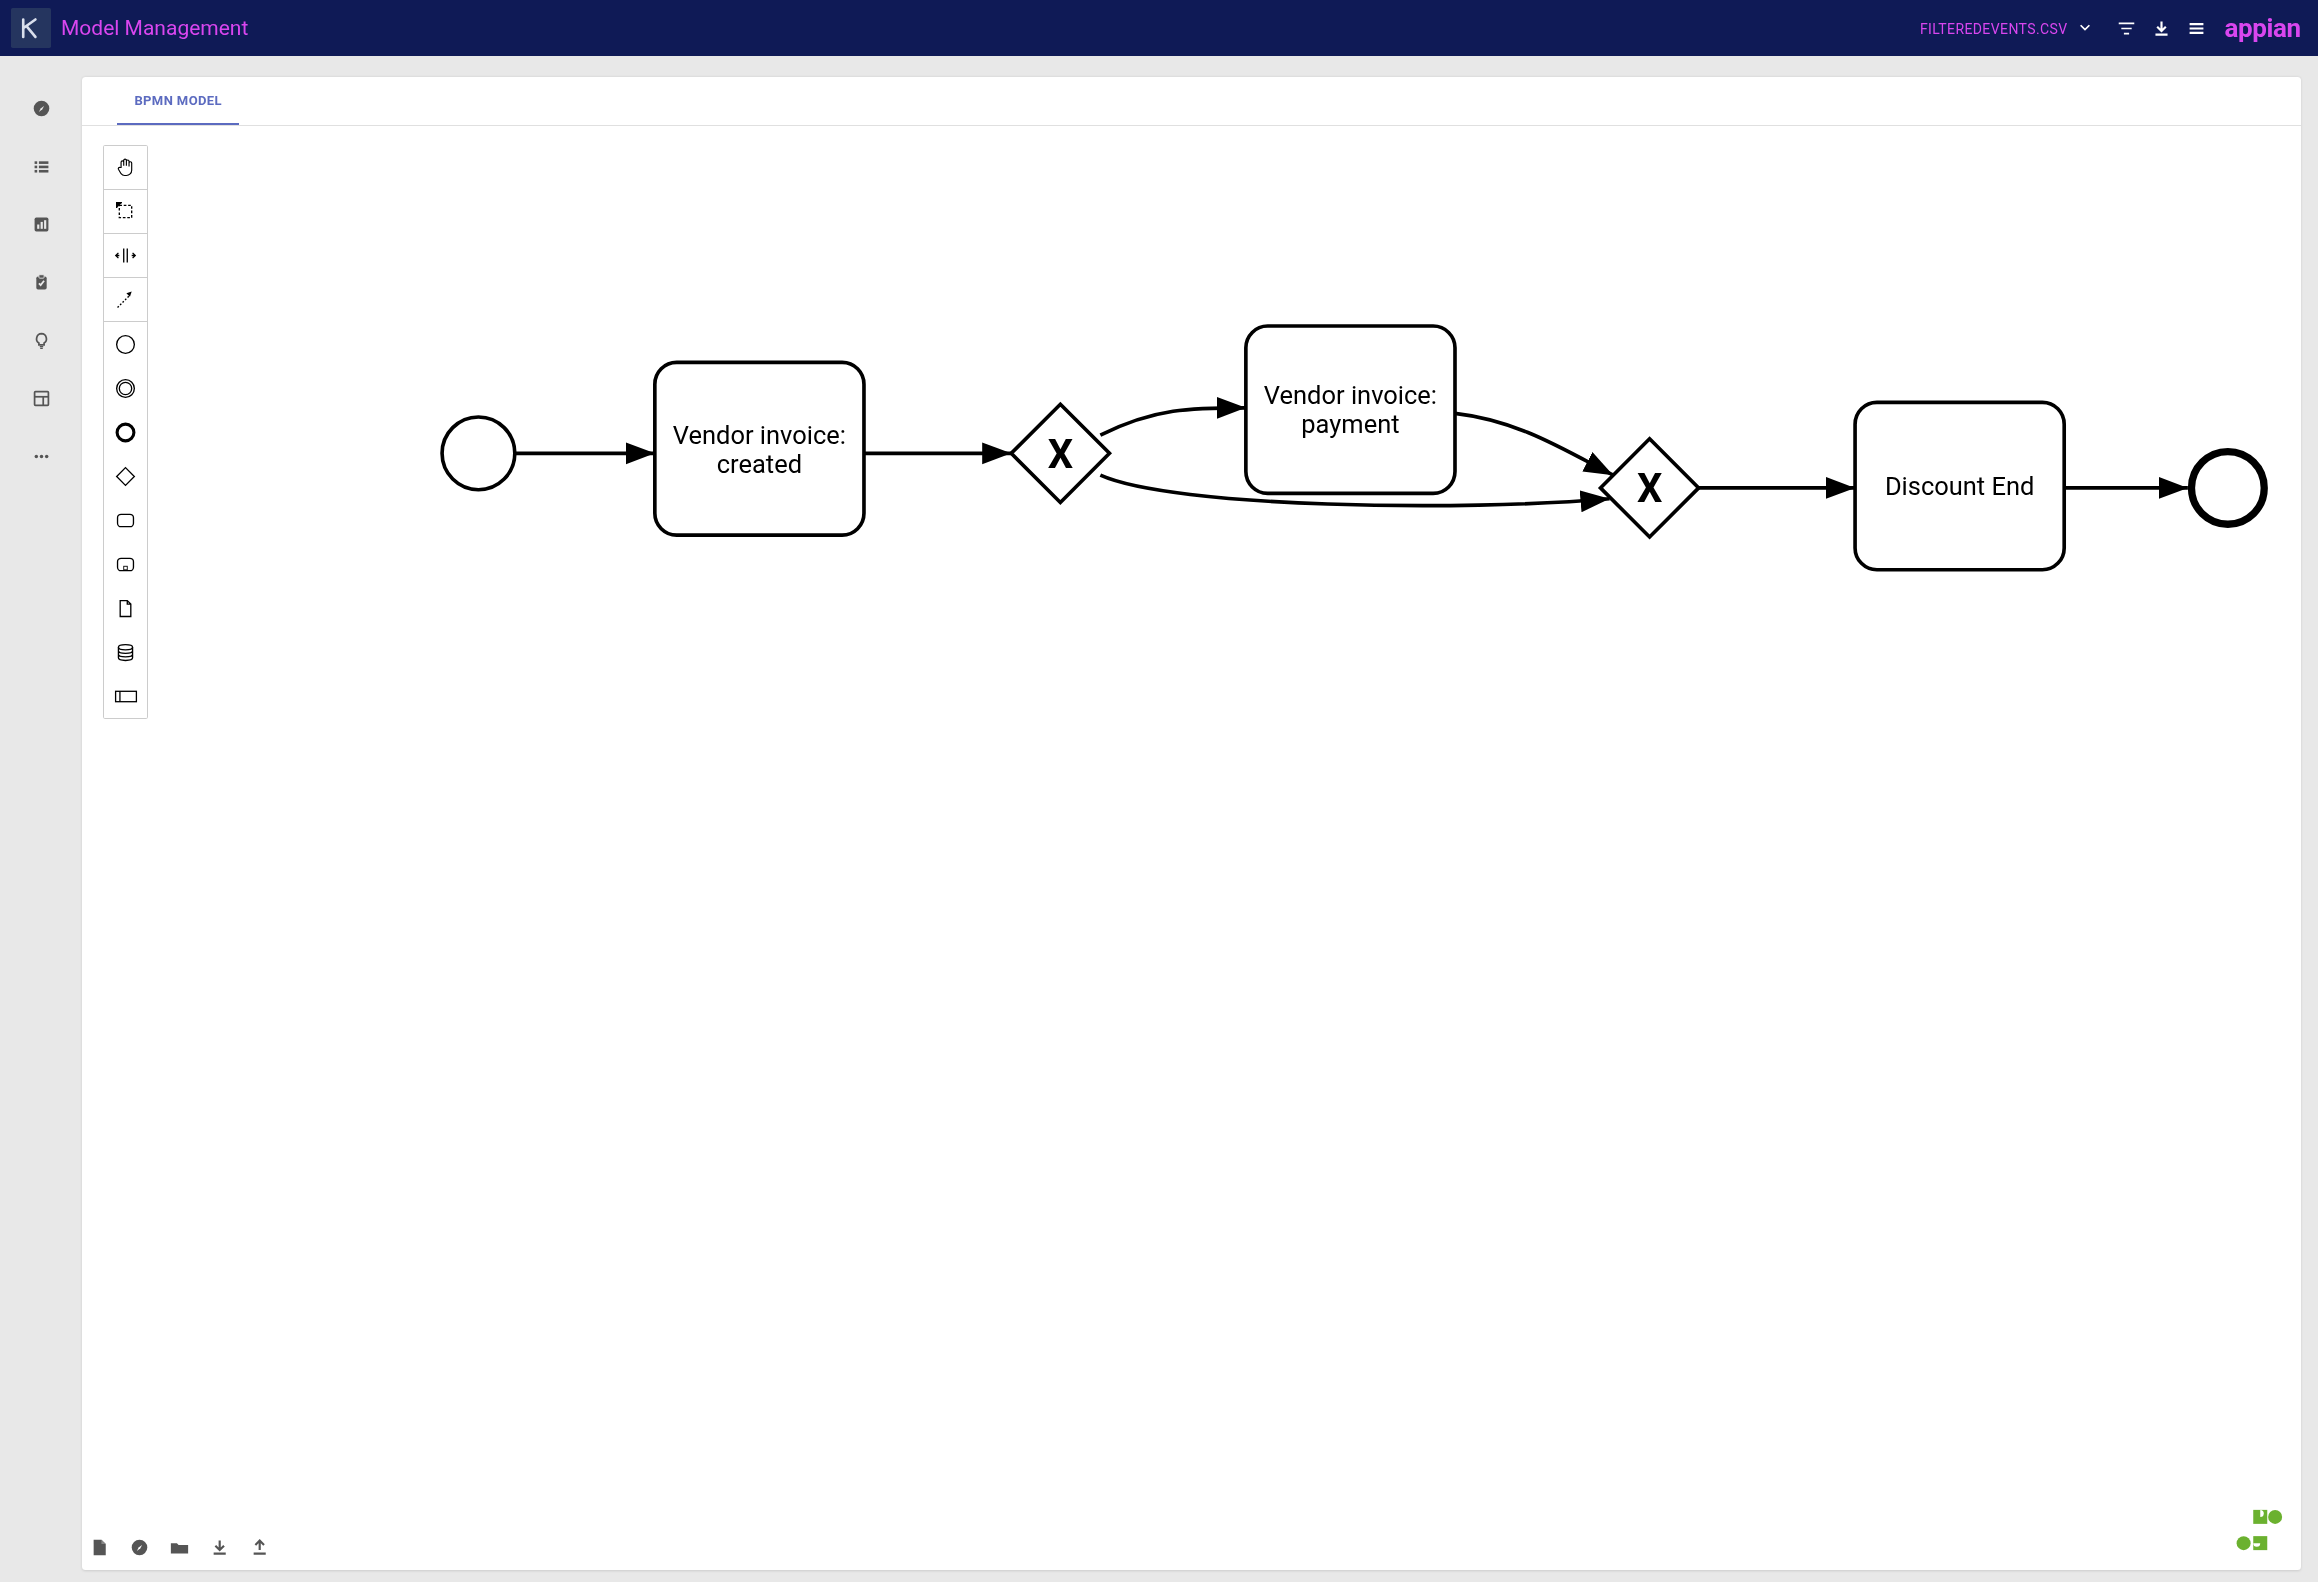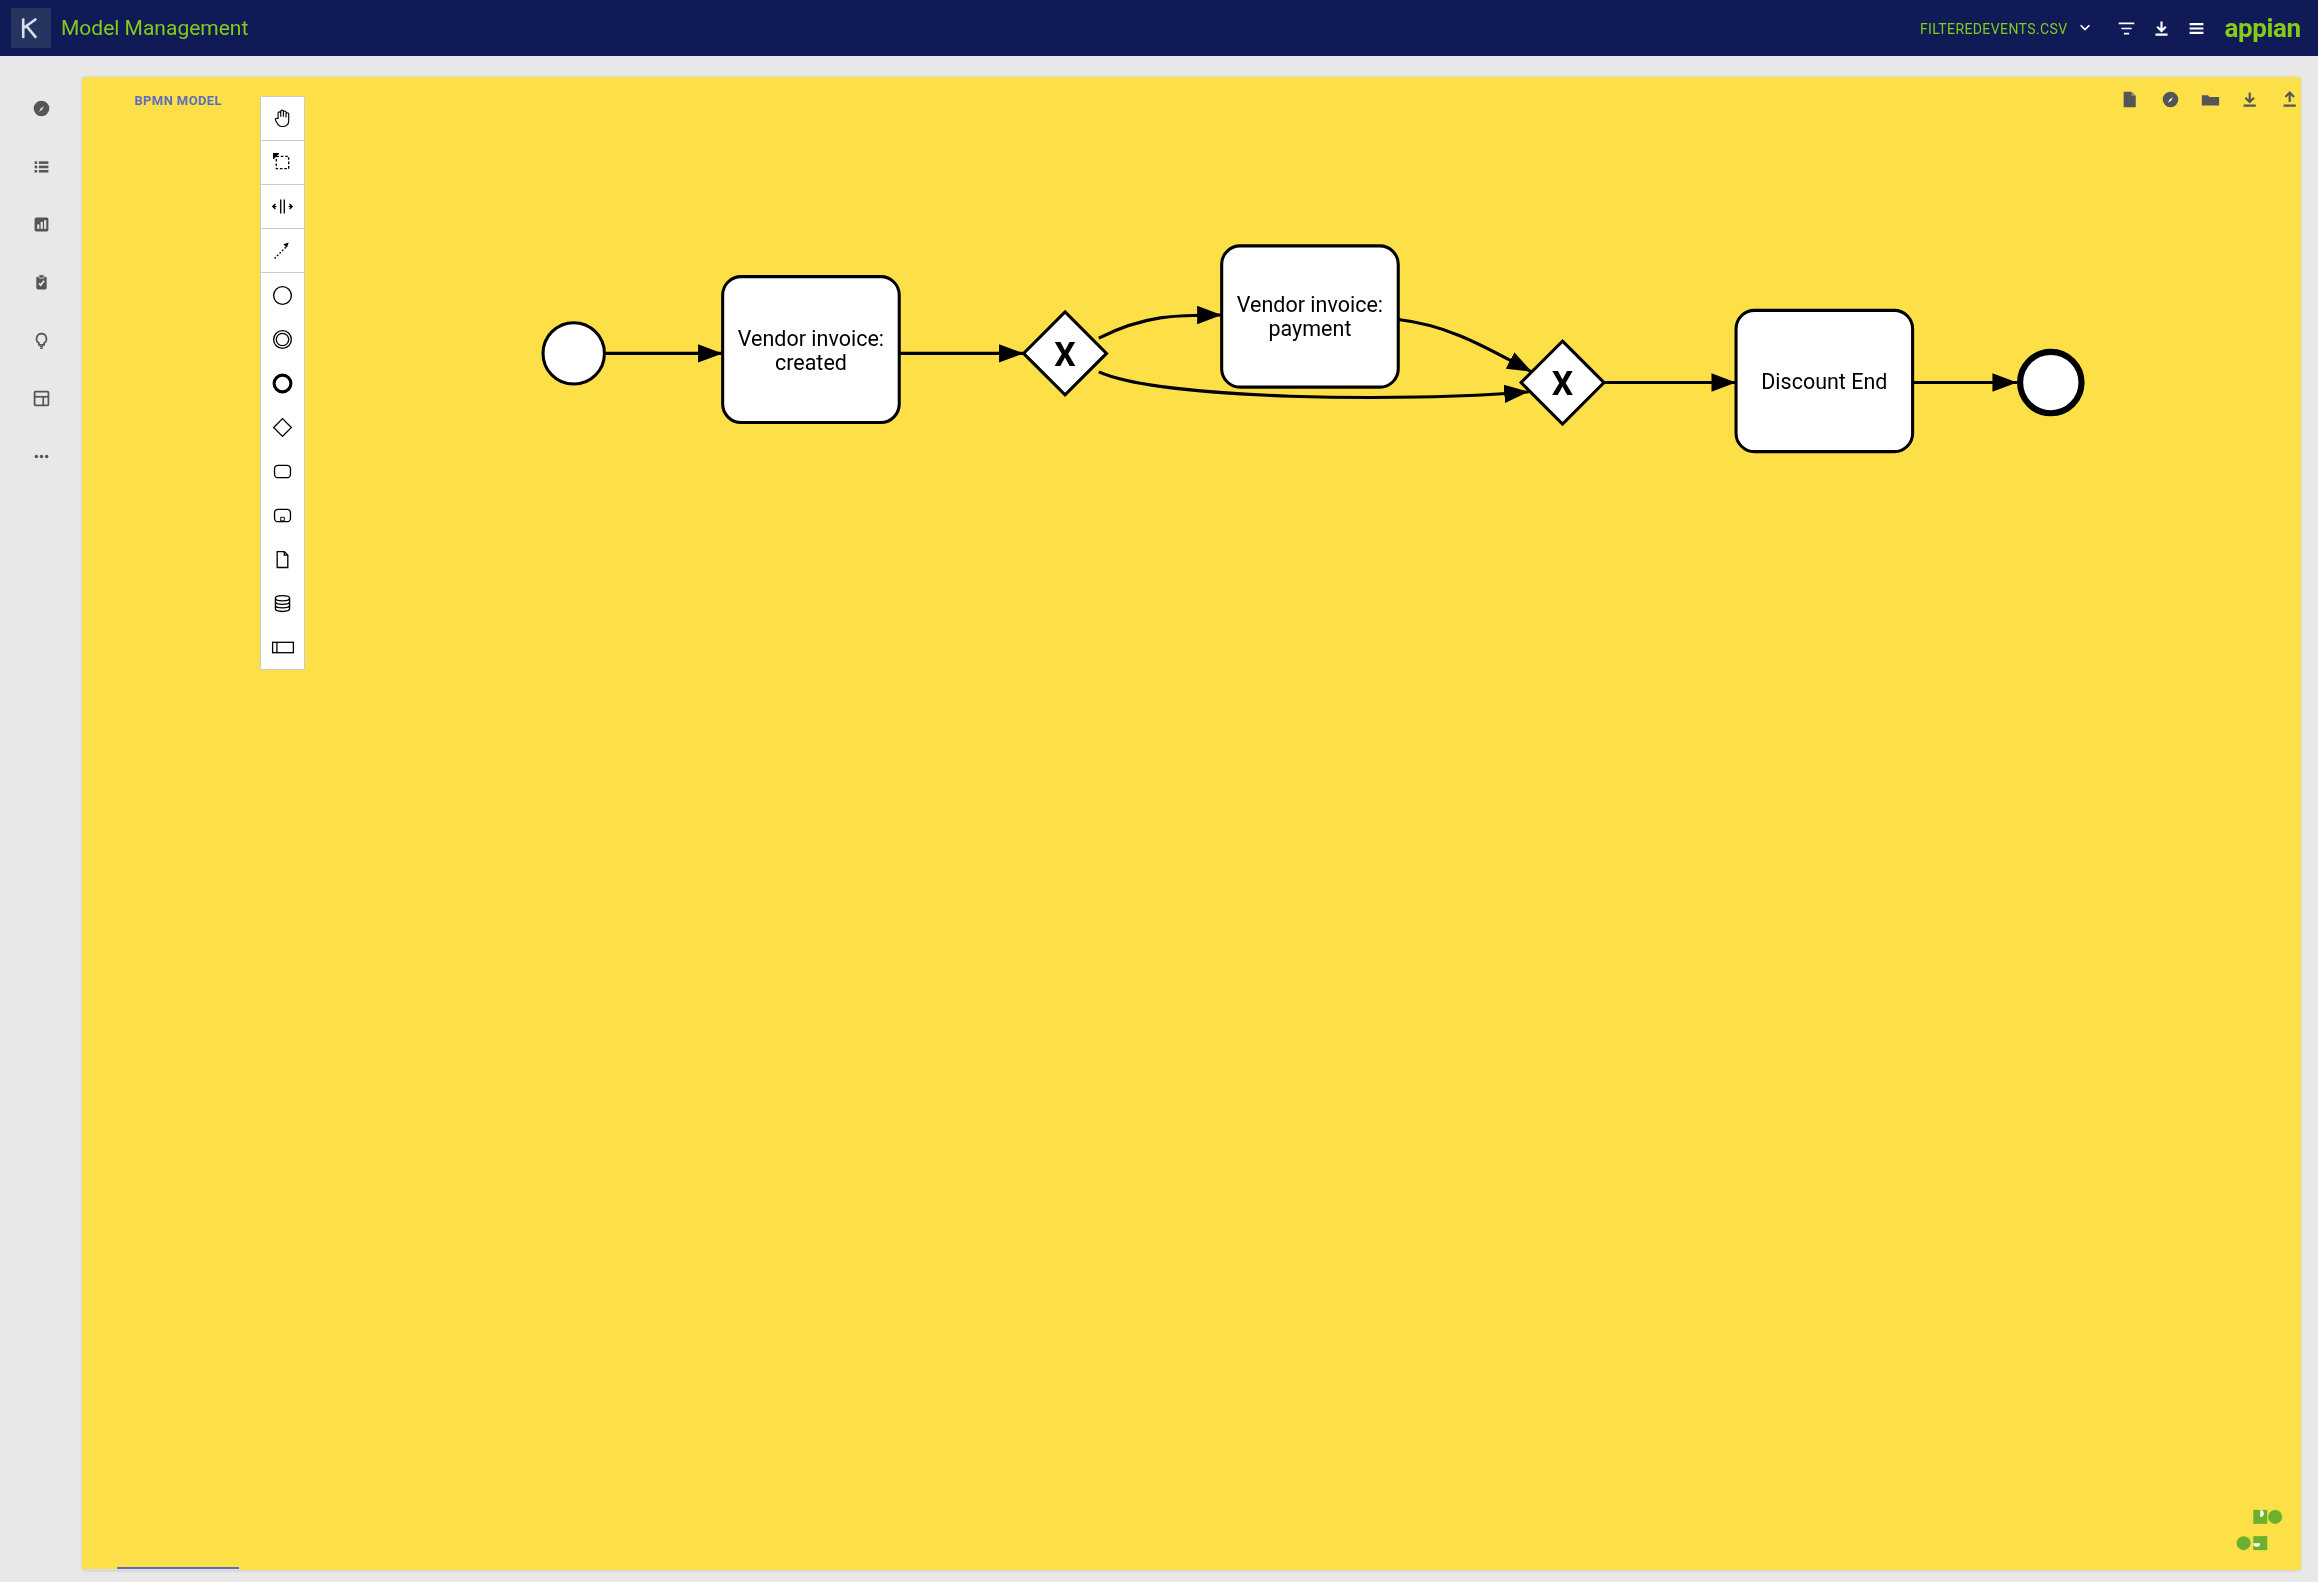--- a/index.html
+++ b/index.html
@@ -9,21 +9,21 @@
     background: #e8e8e8;
     overflow: hidden;
   }
 
   
   .header {
     height: 56px;
     background: #0f1a56;
     display: flex;
     align-items: center;
-    color: #84cc16;
+    color: #d946ef;
     padding: 0 17.4px 0 0;
   }
   .header-logo {
     width: 40px; height: 40px;
     margin: 0 10.5px;
     background: #25355f;
     border-radius: 1.7px;
     display: flex; align-items: center; justify-content: center;
   }
   .header-title {
@@ -69,24 +69,24 @@
     display: flex; align-items: center; justify-content: center;
   }
 
   .workspace {
     flex: 1;
     padding: 21px 17.4px 12.2px 0;
     display: flex;
   }
   .card {
     flex: 1;
-    background: #fde047;
+    background: #ffffff;
     border-radius: 3.5px;
     box-shadow: 0 0.9px 2.6px rgba(0,0,0,0.12);
-    display: flex; flex-direction: row;
+    display: flex; flex-direction: column;
     position: relative;
     overflow: hidden;
   }
   .tabs {
     display: flex;
     border-bottom: 0.9px solid #e0e0e0;
     padding-left: 35px;
   }
   .tab {
     padding: 15.7px 17.4px;

